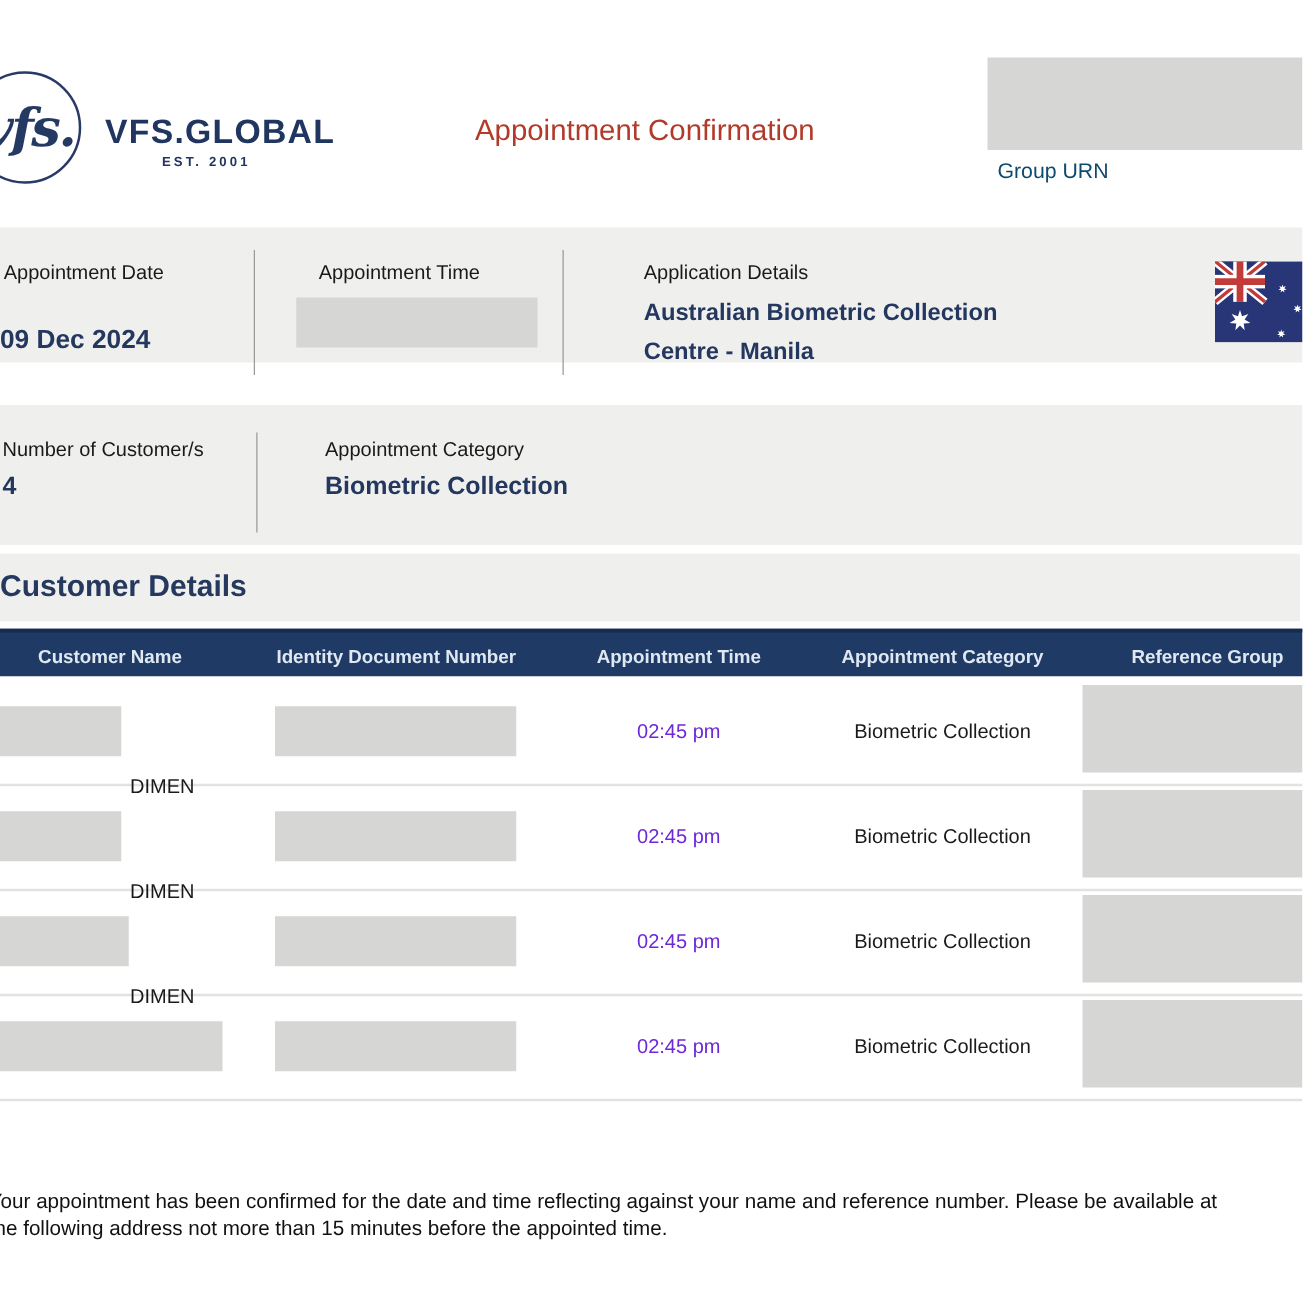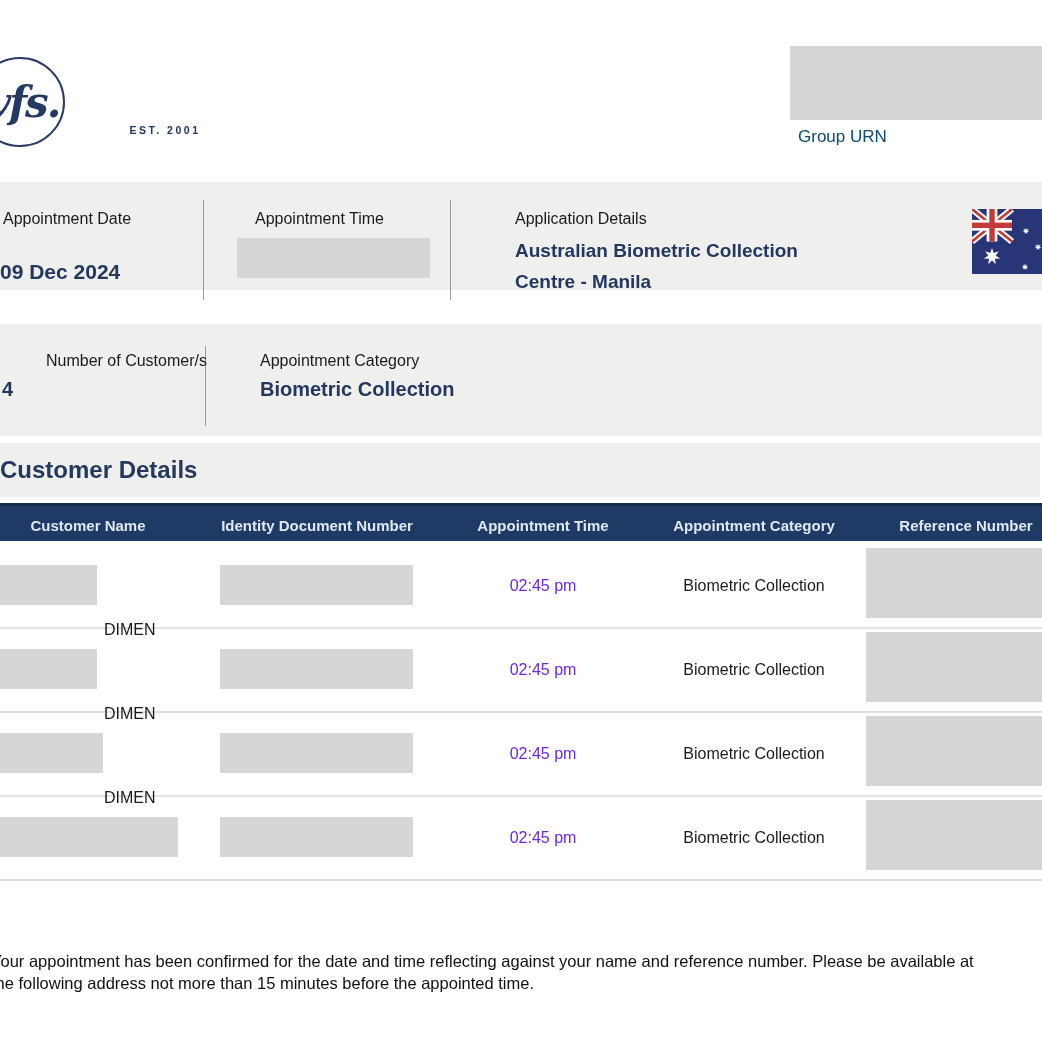--- a/index.html
+++ b/index.html
@@ -49,21 +49,21 @@
   .redact { position: absolute; background: #d6d6d4; }
 
   .lbl-date { left: 3px; top: 28px; }
   .val-date { left: 0px; top: 54px; font-size: 21px; margin-top: 24px; }
   .lbl-time { left: 255px; top: 28px; }
   .box-time { left: 237px; top: 56px; width: 193px; height: 40px; }
   .lbl-centre { left: 515px; top: 28px; }
   .val-centre1 { left: 515px; top: 58px; font-size: 19px; }
   .val-centre2 { left: 515px; top: 89px; font-size: 19px; }
 
-  .lbl-count { left: 2px; top: 28px; margin-left: 44px; }
+  .lbl-count { left: 2px; top: 28px; }
   .val-count { left: 2px; top: 54px; font-size: 20px; }
   .lbl-cat { left: 260px; top: 28px; }
   .val-cat { left: 260px; top: 54px; font-size: 20px; }
 
   
   .flag-wrap { position: absolute; left: 972px; top: 209px; width: 70px; height: 65px; overflow: hidden; }
 
   
   .heading-band { position: absolute; left: 0; top: 443px; width: 1040px; height: 54px; background: #efefed; }
   .section-heading {
@@ -96,21 +96,23 @@
   .note { position: absolute; left: -9px; top: 950px; width: 1110px; font-size: 16.5px; color: #111111; line-height: 22px; }
 </style>
 </head>
 <body>
 
 <div class="page">
 
   <div class="logo-circle">
     <span class="logo-script">vfs.</span>
   </div>
+  <div class="brand-name">VFS.GLOBAL</div>
   <div class="brand-tagline">EST. 2001</div>
+  <div class="doc-title">Appointment Confirmation</div>
   <div class="group-urn-box redact"></div>
   <div class="group-urn-label">Group URN</div>
 
   <div class="band band1">
     <div class="vdiv vdiv-a"></div>
     <div class="vdiv vdiv-b"></div>
     <div class="field-label lbl-date">Appointment Date</div>
     <div class="field-value val-date">09 Dec 2024</div>
     <div class="field-label lbl-time">Appointment Time</div>
     <div class="redact box-time"></div>
@@ -152,21 +154,21 @@
 
   <div class="heading-band">
     <div class="section-heading">Customer Details</div>
   </div>
 
   <div class="table-header">
     <div class="th th-1">Customer Name</div>
     <div class="th th-2">Identity Document Number</div>
     <div class="th th-3">Appointment Time</div>
     <div class="th th-4">Appointment Category</div>
-    <div class="th th-5">Reference Number</div>
+    <div class="th th-5">Reference Group</div>
   </div>
 
   <div class="trow trow1">
     <div class="redact name-box"></div>
     <div class="name-suffix">DIMEN</div>
     <div class="redact id-box"></div>
     <div class="cell-time">02:45 pm</div>
     <div class="cell-cat">Biometric Collection</div>
     <div class="redact ref-box"></div>
   </div>

